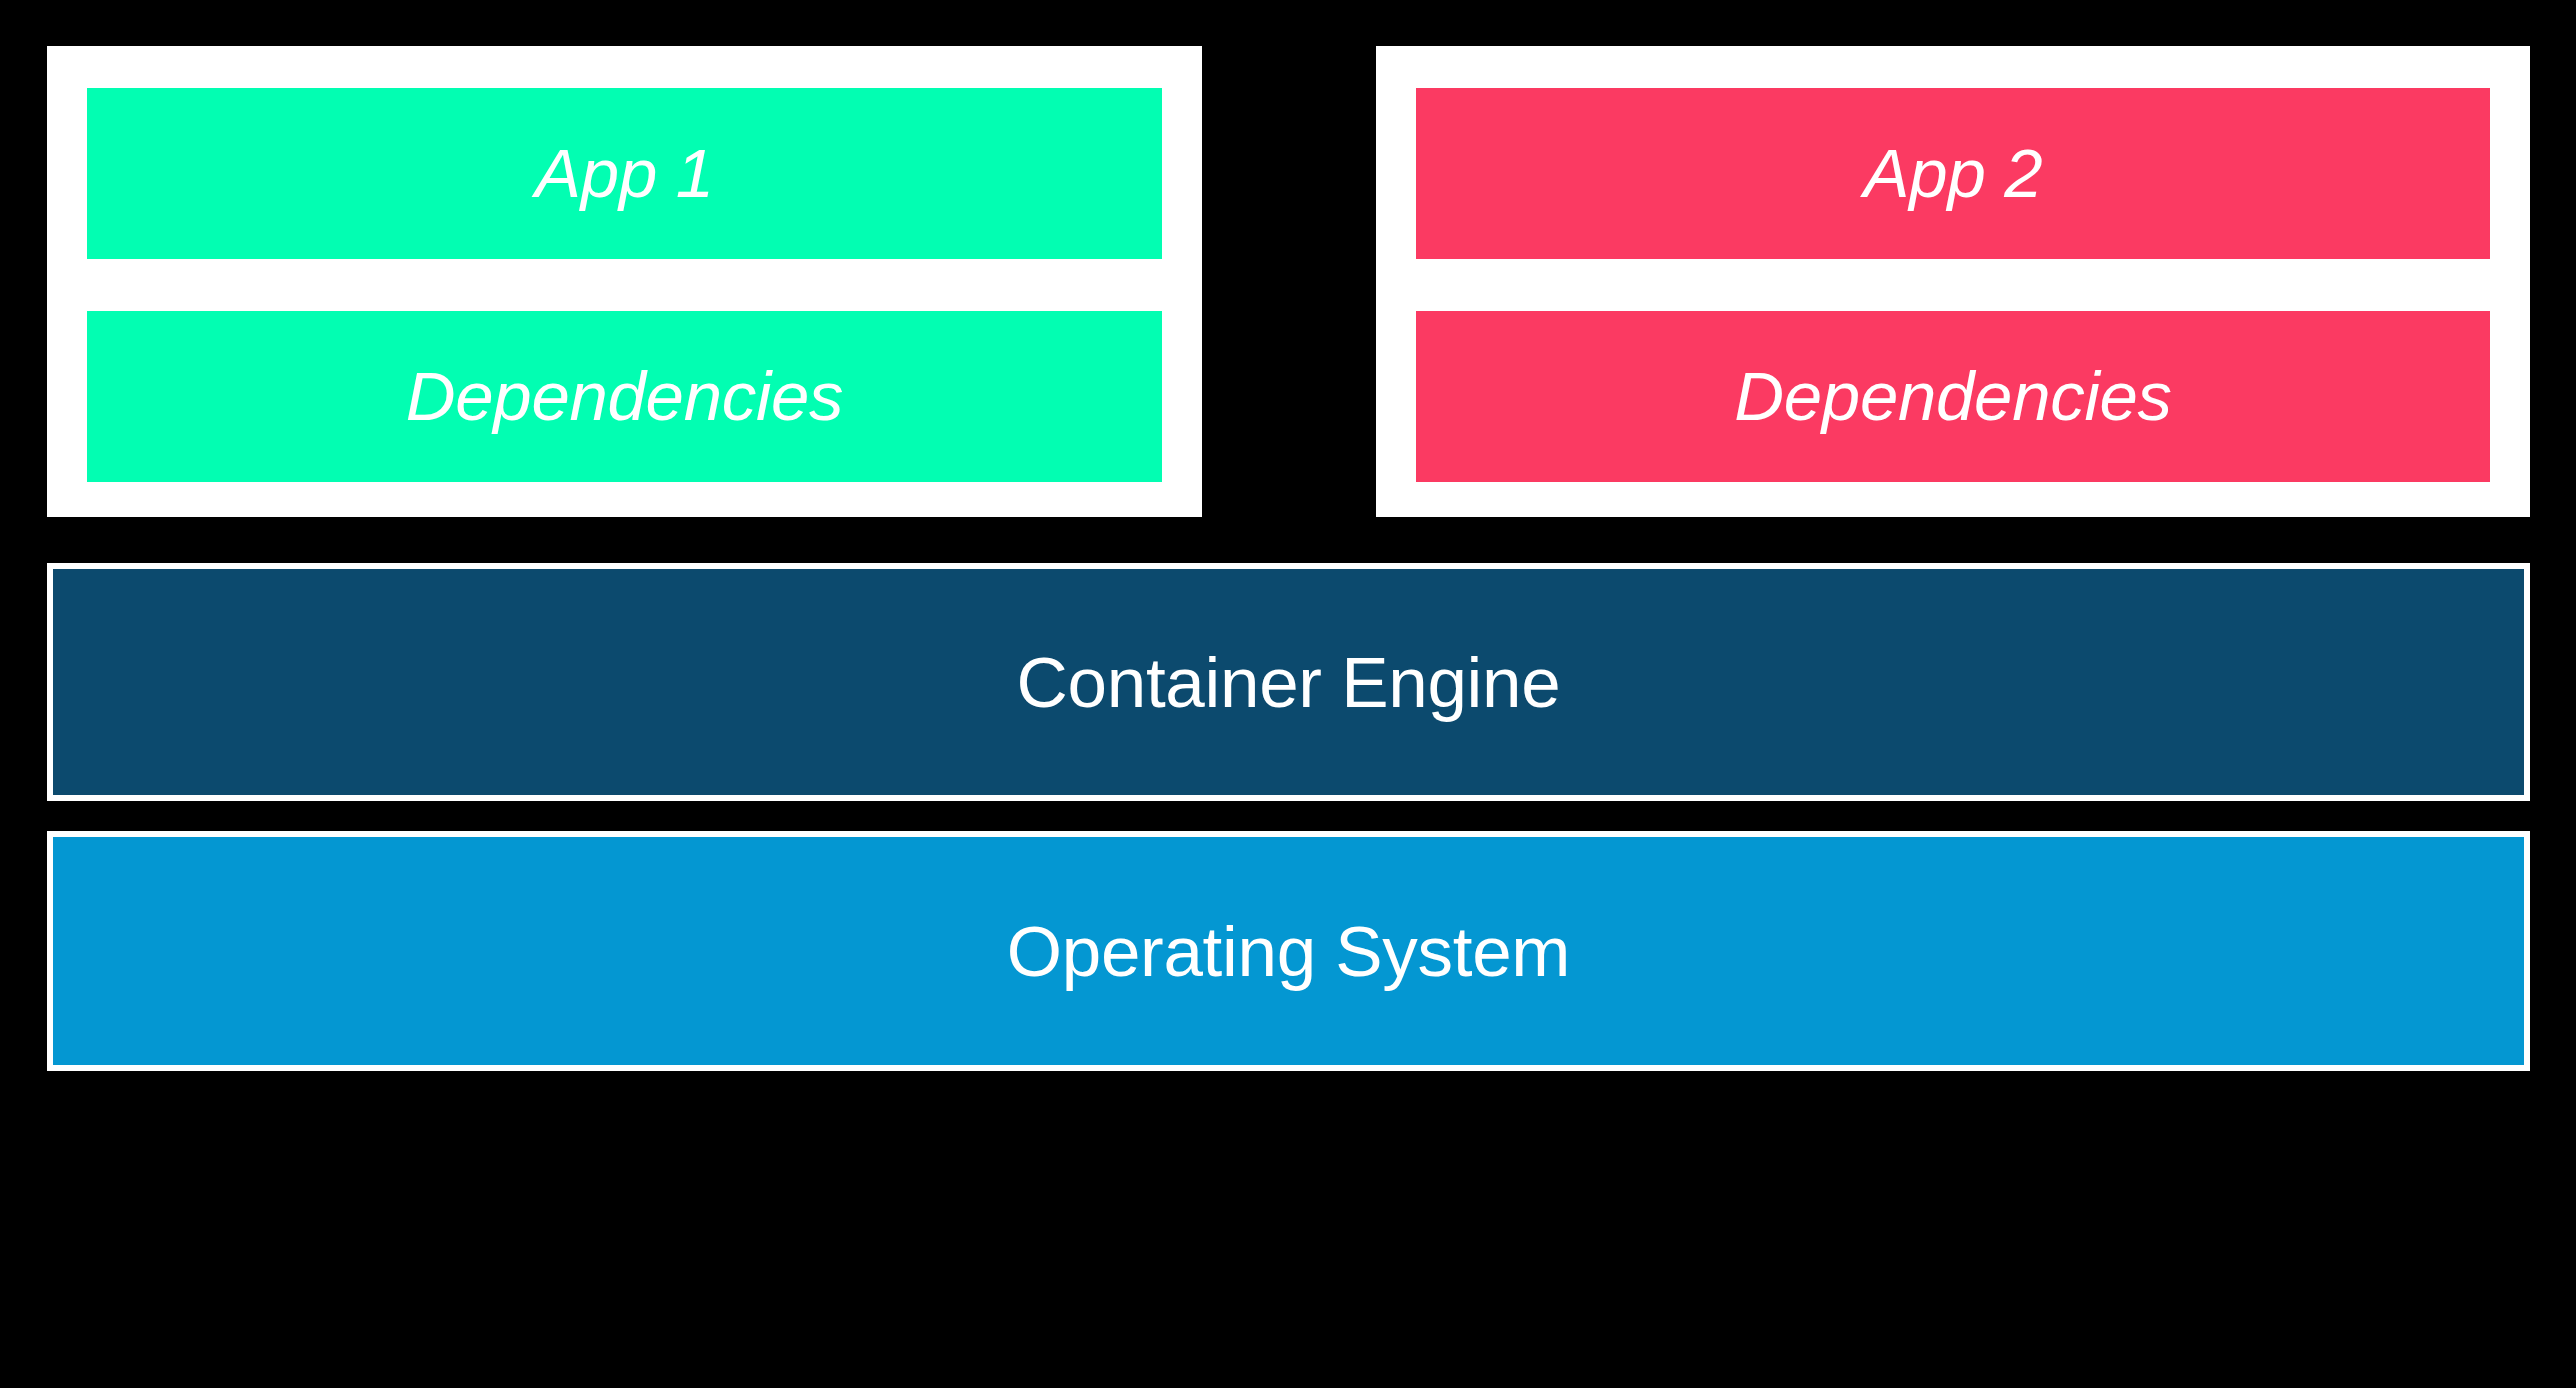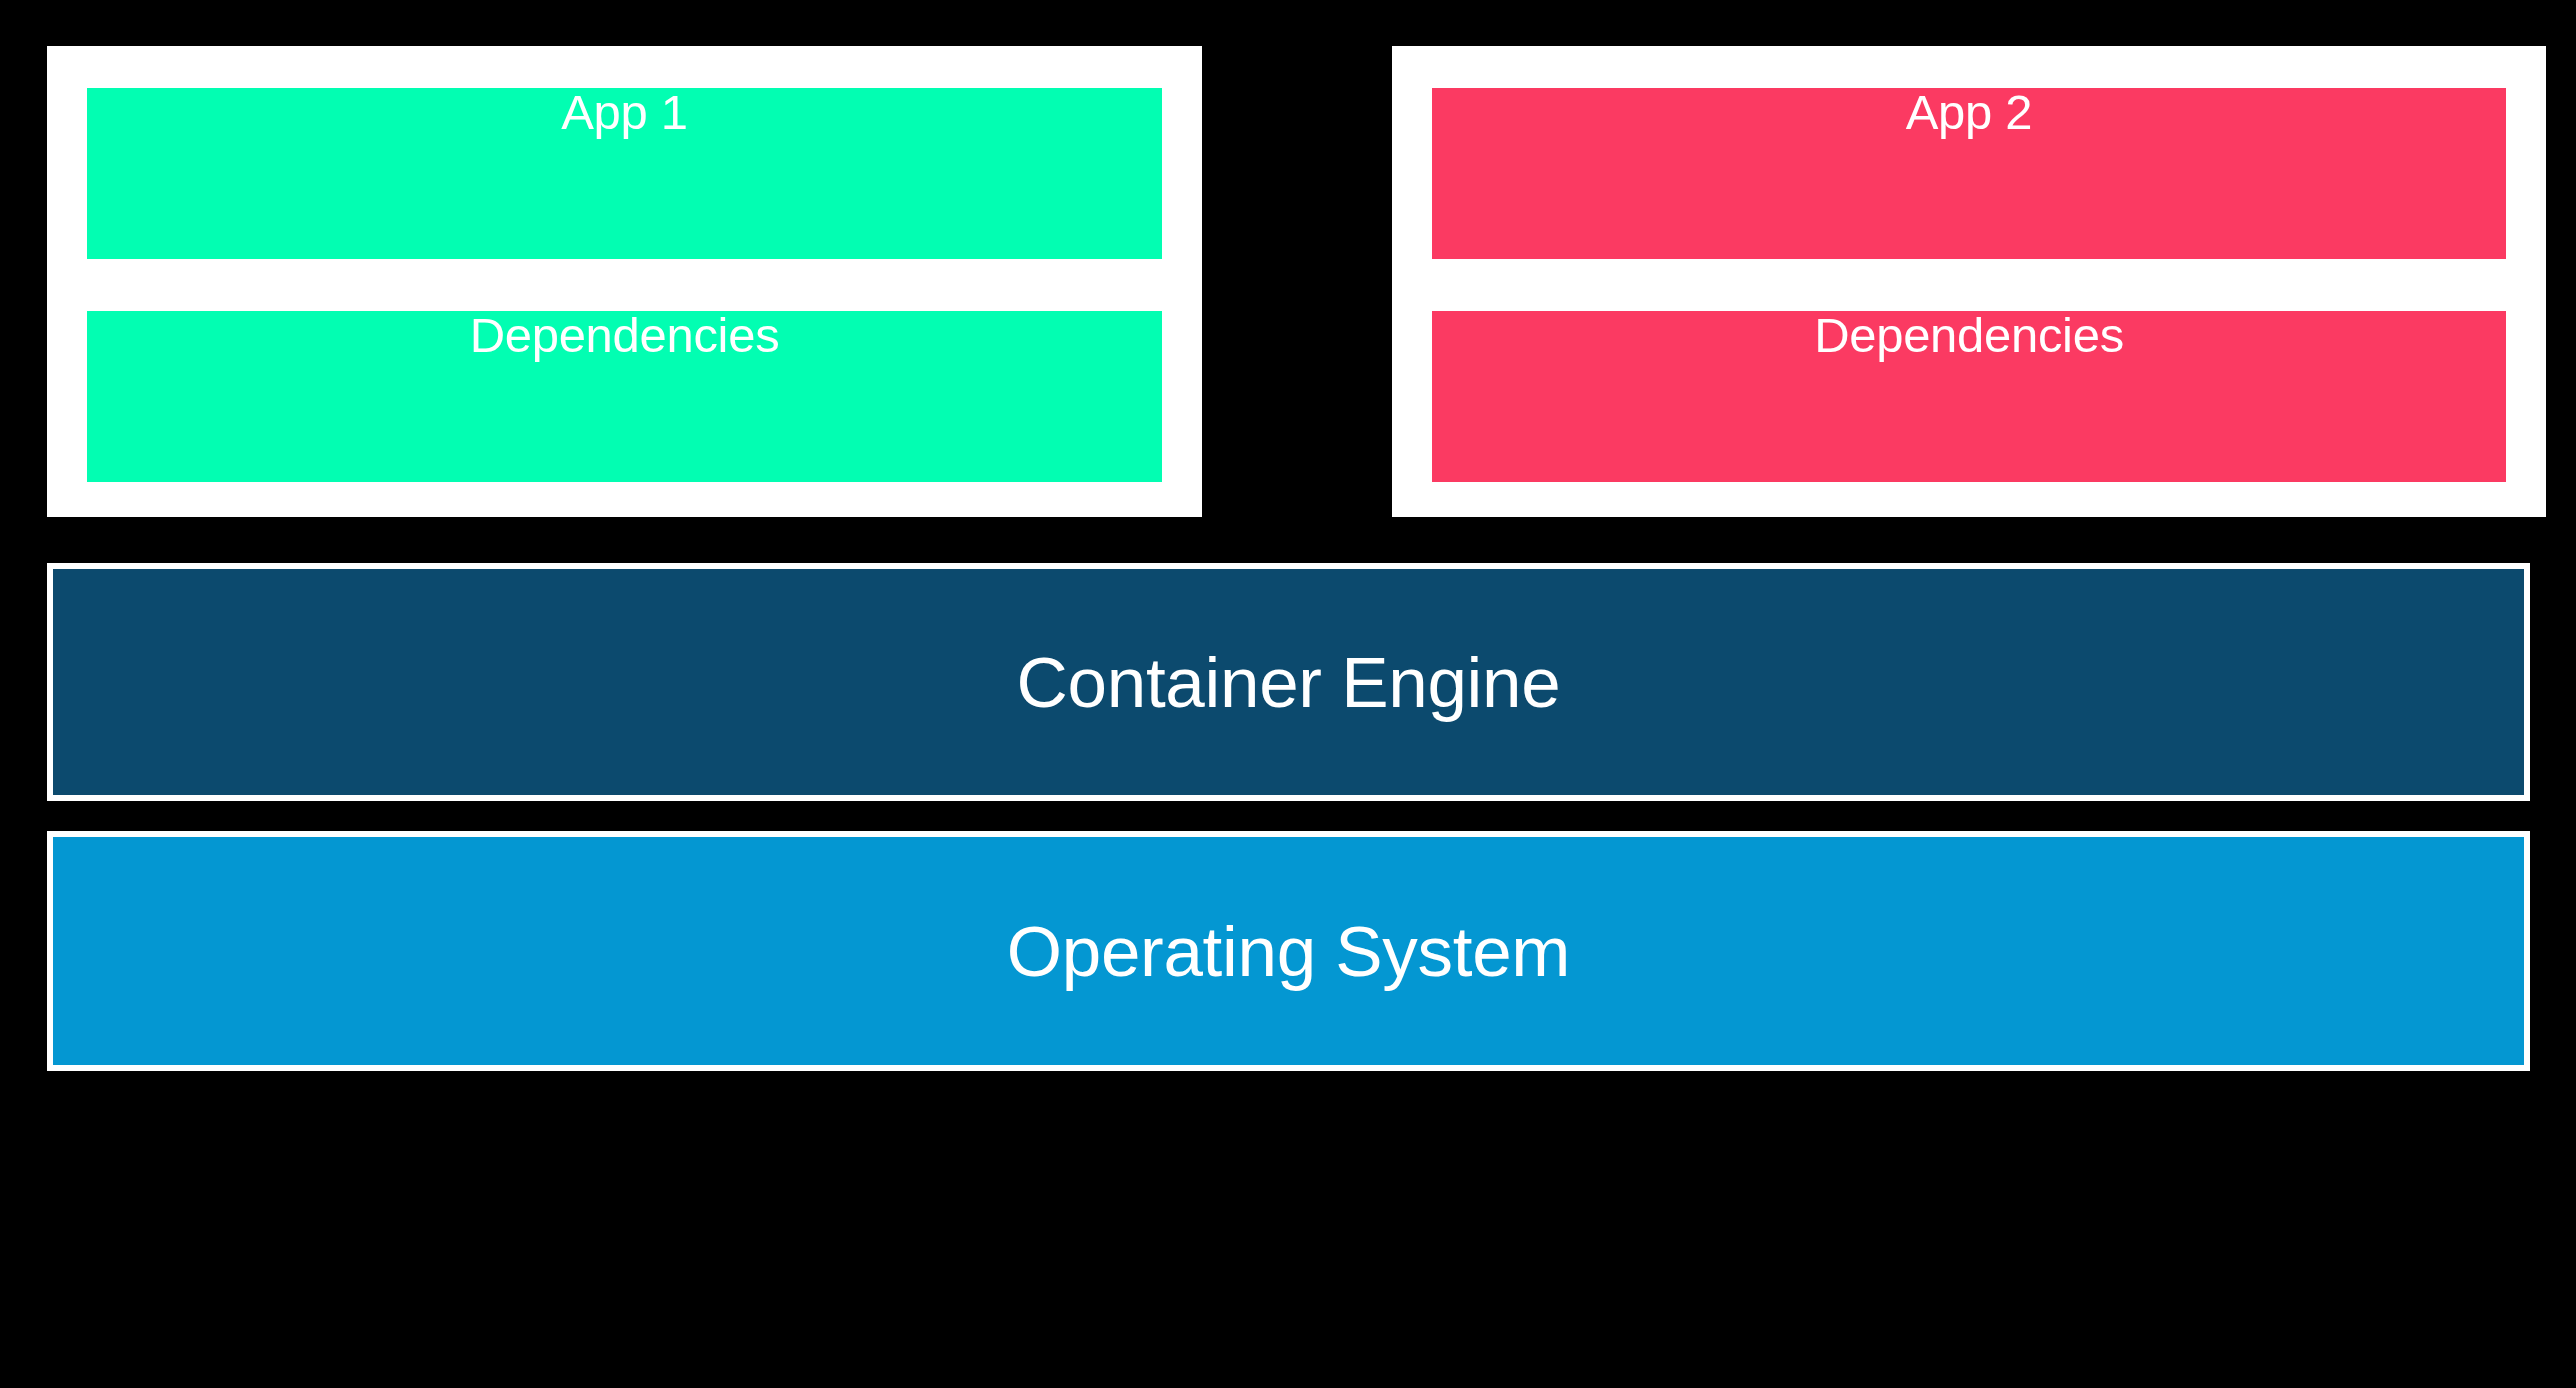--- a/index.html
+++ b/index.html
@@ -24,33 +24,34 @@
   
   .app-panel {
     position: absolute;
     background: #ffffff;
     box-sizing: border-box;
     display: flex;
     flex-direction: column;
     align-items: stretch;
   }
   #panel-app1 { left: 47px;   top: 46px; width: 1155px; height: 471px; }
-  #panel-app2 { left: 1376px; top: 46px; width: 1154px; height: 471px; margin-left: 16px; }
+  #panel-app2 { left: 1376px; top: 46px; width: 1154px; height: 471px; }
 
   .app-box {
     position: absolute;
     display: flex;
-    align-items: flex-start;
+    align-items: center;
     justify-content: center;
     color: #ffffff;
-    font-size: 49px;
+    font-size: 69px;
     line-height: 1;
     font-weight: 400;
     letter-spacing: -0.3px;
     white-space: nowrap;
+    font-style: italic;
   }
   
   #panel-app1 .app-box.top,
   #panel-app2 .app-box.top {
     left: 40px; right: 40px; top: 42px; height: 171px;
   }
   
   #panel-app1 .app-box.bottom,
   #panel-app2 .app-box.bottom {
     left: 40px; right: 40px; top: 265px; height: 171px;

